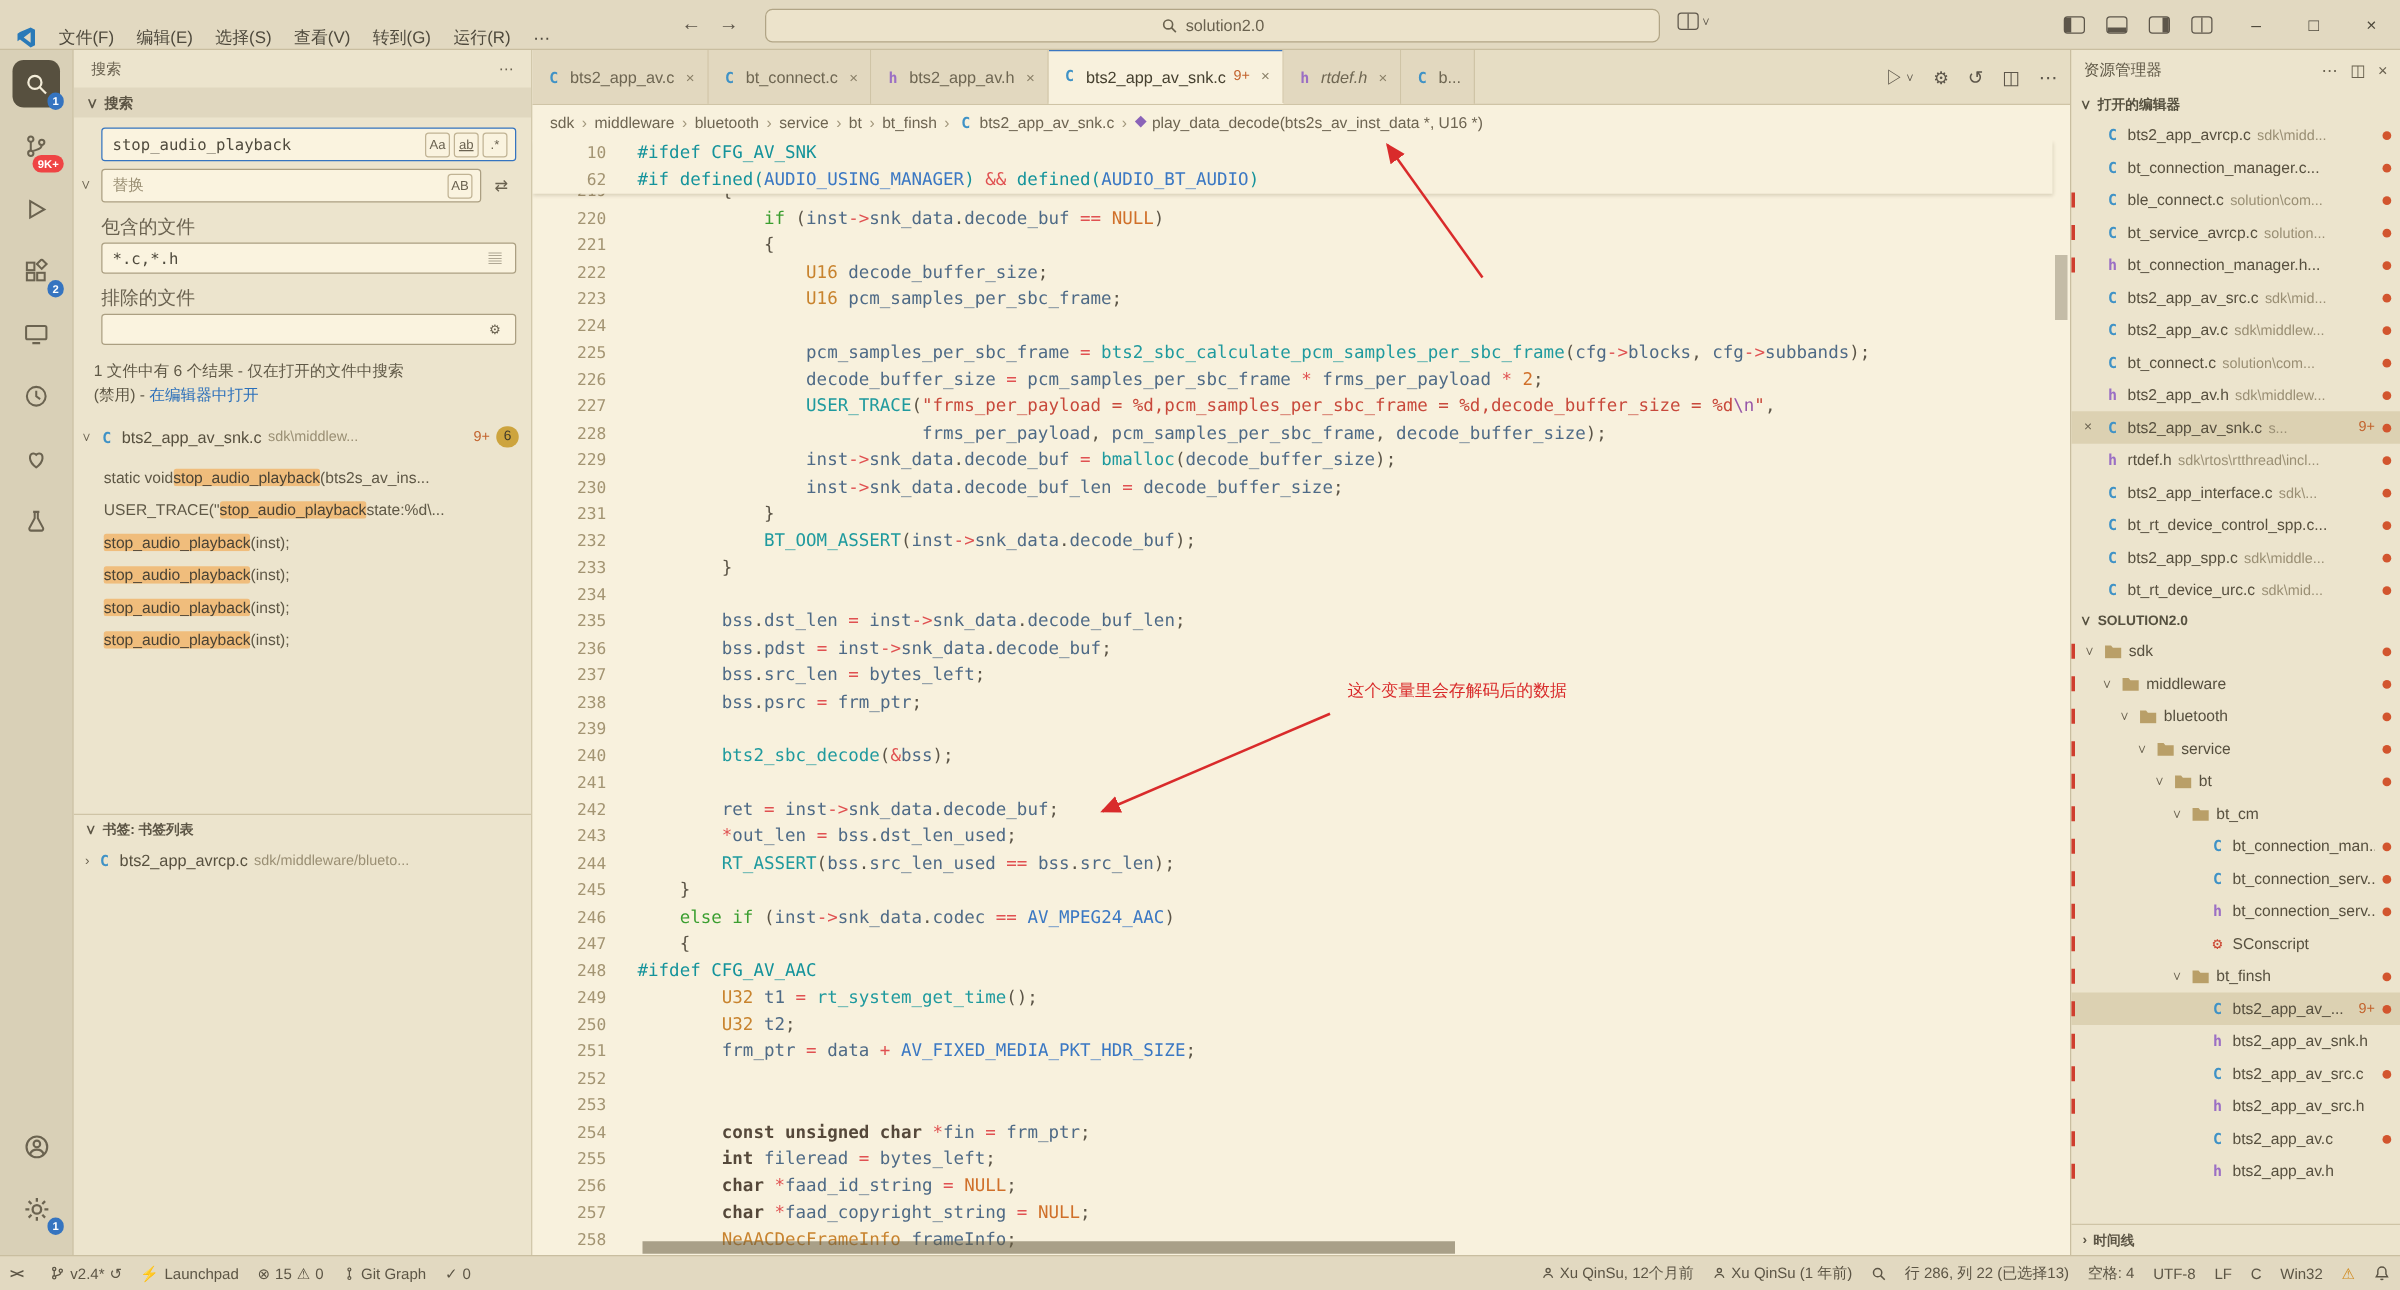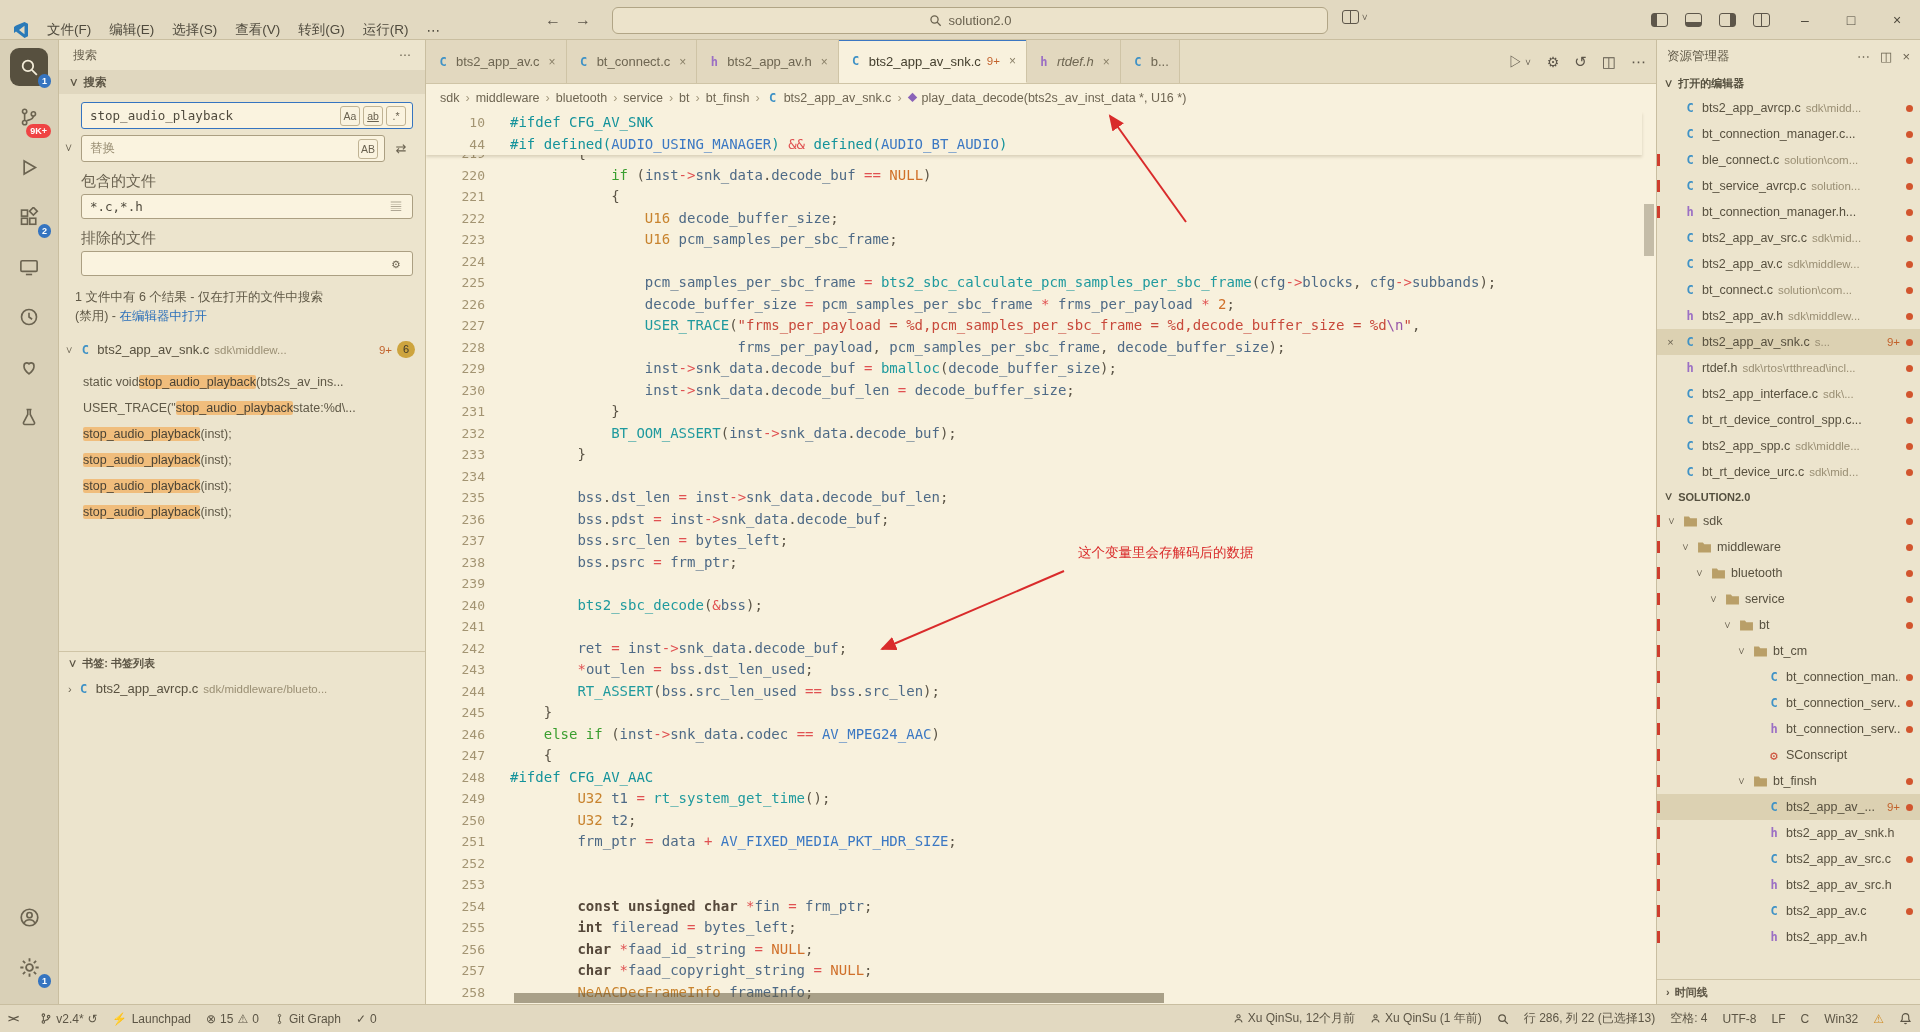--- a/index.html
+++ b/index.html
@@ -407,21 +407,21 @@
         </span>
         <span class="bc-sep">›</span>
         <span class="bc-sym">
           <span class="sym-icon">◆</span>
           <span>play_data_decode(bts2s_av_inst_data *, U16 *)</span>
         </span>
       </div>
     <div class="code-wrap">
       <div id="sticky">
           <div class="code-line"><span class="gutter">10</span><span class="ltext"><span class="tk-p">#ifdef CFG_AV_SNK</span></span></div>
-          <div class="code-line"><span class="gutter">44</span><span class="ltext"><span class="tk-p">#if defined(</span><span class="tk-m">AUDIO_USING_MANAGER</span><span class="tk-p">)</span><span class="tk-o"> &amp;&amp; </span><span class="tk-p">defined(</span><span class="tk-m">AUDIO_BT_AUDIO</span><span class="tk-p">)</span></span></div>
+          <div class="code-line"><span class="gutter">62</span><span class="ltext"><span class="tk-p">#if defined(</span><span class="tk-m">AUDIO_USING_MANAGER</span><span class="tk-p">)</span><span class="tk-o"> &amp;&amp; </span><span class="tk-p">defined(</span><span class="tk-m">AUDIO_BT_AUDIO</span><span class="tk-p">)</span></span></div>
         </div>
       <div id="lines">
           <div class="code-line"><span class="gutter">219</span><span class="ltext"><span class="tk-d">        {</span></span></div>
           <div class="code-line"><span class="gutter">220</span><span class="ltext"><span class="tk-d">            </span><span class="tk-k">if </span><span class="tk-d">(</span><span class="tk-v">inst</span><span class="tk-o">-&gt;</span><span class="tk-v">snk_data</span><span class="tk-d">.</span><span class="tk-v">decode_buf</span><span class="tk-o"> == </span><span class="tk-c">NULL</span><span class="tk-d">)</span></span></div>
           <div class="code-line"><span class="gutter">221</span><span class="ltext"><span class="tk-d">            {</span></span></div>
           <div class="code-line"><span class="gutter">222</span><span class="ltext"><span class="tk-d">                </span><span class="tk-t">U16 </span><span class="tk-v">decode_buffer_size</span><span class="tk-d">;</span></span></div>
           <div class="code-line"><span class="gutter">223</span><span class="ltext"><span class="tk-d">                </span><span class="tk-t">U16 </span><span class="tk-v">pcm_samples_per_sbc_frame</span><span class="tk-d">;</span></span></div>
           <div class="code-line"><span class="gutter">224</span><span class="ltext"></span></div>
           <div class="code-line"><span class="gutter">225</span><span class="ltext"><span class="tk-d">                </span><span class="tk-v">pcm_samples_per_sbc_frame</span><span class="tk-o"> = </span><span class="tk-f">bts2_sbc_calculate_pcm_samples_per_sbc_frame</span><span class="tk-d">(</span><span class="tk-v">cfg</span><span class="tk-o">-&gt;</span><span class="tk-v">blocks</span><span class="tk-d">, </span><span class="tk-v">cfg</span><span class="tk-o">-&gt;</span><span class="tk-v">subbands</span><span class="tk-d">);</span></span></div>
           <div class="code-line"><span class="gutter">226</span><span class="ltext"><span class="tk-d">                </span><span class="tk-v">decode_buffer_size</span><span class="tk-o"> = </span><span class="tk-v">pcm_samples_per_sbc_frame</span><span class="tk-o"> * </span><span class="tk-v">frms_per_payload</span><span class="tk-o"> * </span><span class="tk-n">2</span><span class="tk-d">;</span></span></div>

